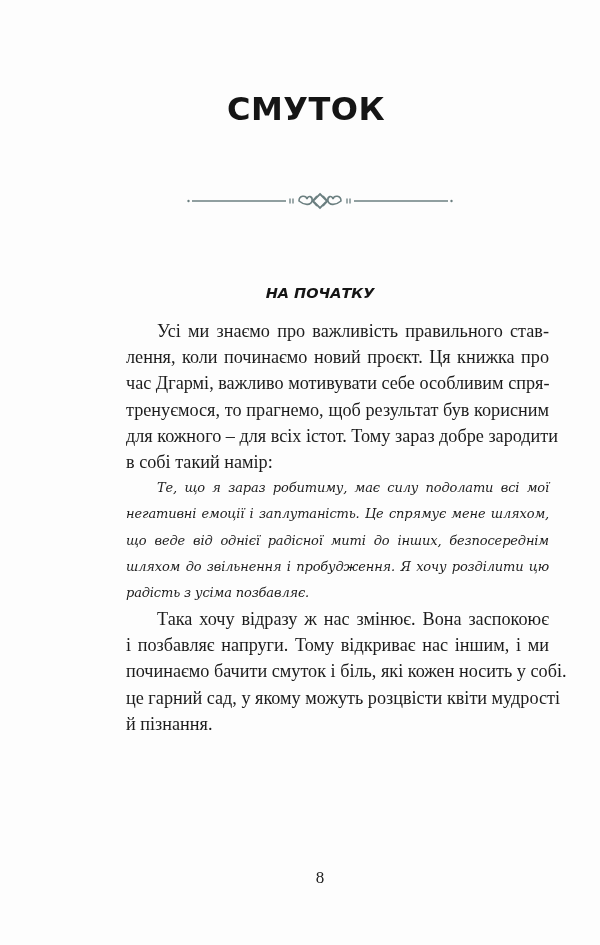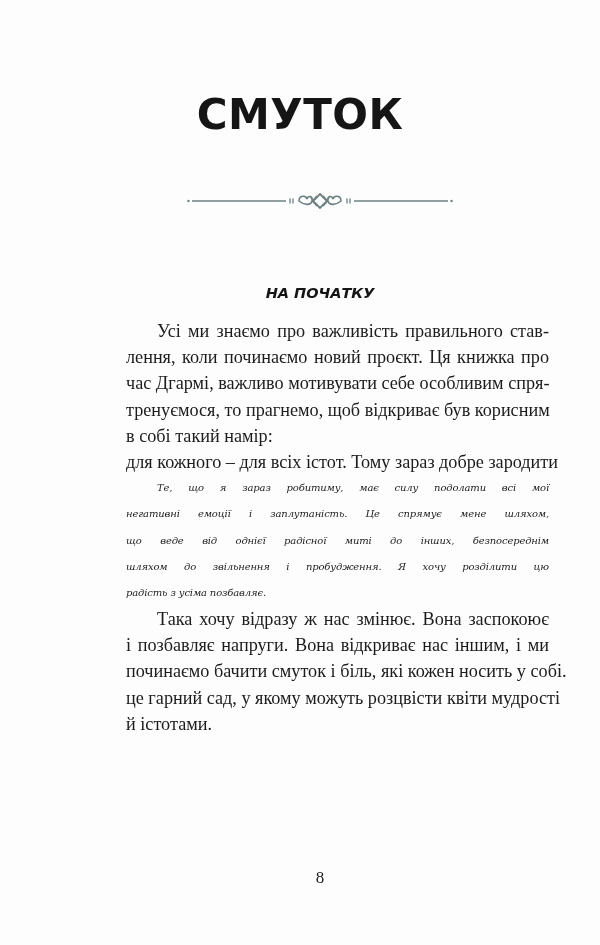--- a/index.html
+++ b/index.html
@@ -15,26 +15,26 @@
       color: #1a1a1a;
     }
     .page {
       position: absolute;
       inset: 0;
       background: #fdfdfd;
     }
     .chapter-title {
       position: absolute;
       top: 90px;
-      left: 12px;
+      left: 18px;
       width: 576px;
       text-align: center;
       font-family: "DejaVu Sans", sans-serif;
       font-weight: bold;
-      font-size: 42px;
+      font-size: 32px;
       letter-spacing: 0.5px;
       color: #151515;
       margin: 0;
     }
     .ornament {
       position: absolute;
       top: 190px;
       left: 186px;
       width: 268px;
       height: 22px;
@@ -73,21 +73,21 @@
       text-align: justify;
       text-align-last: justify;
       white-space: nowrap;
       height: 26.2px;
     }
     .line.first { padding-left: 31px; }
     .line.last { text-align-last: left; }
     .para-italic .line {
       font-style: italic;
       font-family: "DejaVu Serif", serif;
-      font-size: 10px;
+      font-size: 13px;
       letter-spacing: -0.15px;
     }
     .page-number {
       position: absolute;
       top: 868px;
       left: 0;
       width: 640px;
       text-align: center;
       font-family: "Liberation Serif", serif;
       font-size: 17px;
@@ -127,35 +127,35 @@
     </g>
   </svg>
 
   <h2 class="section-heading">НА ПОЧАТКУ</h2>
 
   <div class="body-text">
     <p class="para">
       <span class="line first">Усі ми знаємо про важливість правильного став-</span>
       <span class="line">лення, коли починаємо новий проєкт. Ця книжка про</span>
       <span class="line">час Дгармі, важливо мотивувати себе особливим спря-</span>
-      <span class="line">тренуємося, то прагнемо, щоб відкриває був корисним</span>
+      <span class="line">тренуємося, то прагнемо, щоб результат був корисним</span>
+      <span class="line">для кожного – для всіх істот. Тому зараз добре зародити</span>
       <span class="line last">в собі такий намір:</span>
-      <span class="line">для кожного – для всіх істот. Тому зараз добре зародити</span>
     </p>
     <p class="para para-italic">
       <span class="line first">Те, що я зараз робитиму, має силу подолати всі мої</span>
       <span class="line">негативні емоції і заплутаність. Це спрямує мене шляхом,</span>
       <span class="line">що веде від однієї радісної миті до інших, безпосереднім</span>
       <span class="line">шляхом до звільнення і пробудження. Я хочу розділити цю</span>
       <span class="line last">радість з усіма позбавляє.</span>
     </p>
     <p class="para">
       <span class="line first">Така хочу відразу ж нас змінює. Вона заспокоює</span>
-      <span class="line">і позбавляє напруги. Вона відкриває нас іншим, і ми</span>
+      <span class="line">і позбавляє напруги. Тому відкриває нас іншим, і ми</span>
       <span class="line">починаємо бачити смуток і біль, які кожен носить у собі.</span>
       <span class="line">це гарний сад, у якому можуть розцвісти квіти мудрості</span>
-      <span class="line last">й істотами.</span>
+      <span class="line last">й пізнання.</span>
     </p>
   </div>
 
   <div class="page-number">8</div>
 
 </div>
 
 </body></html>

